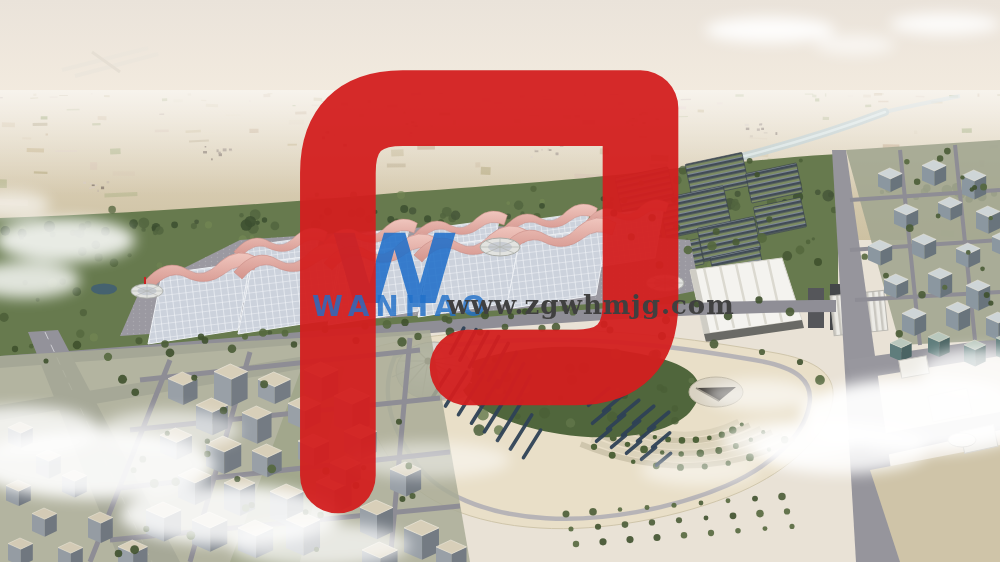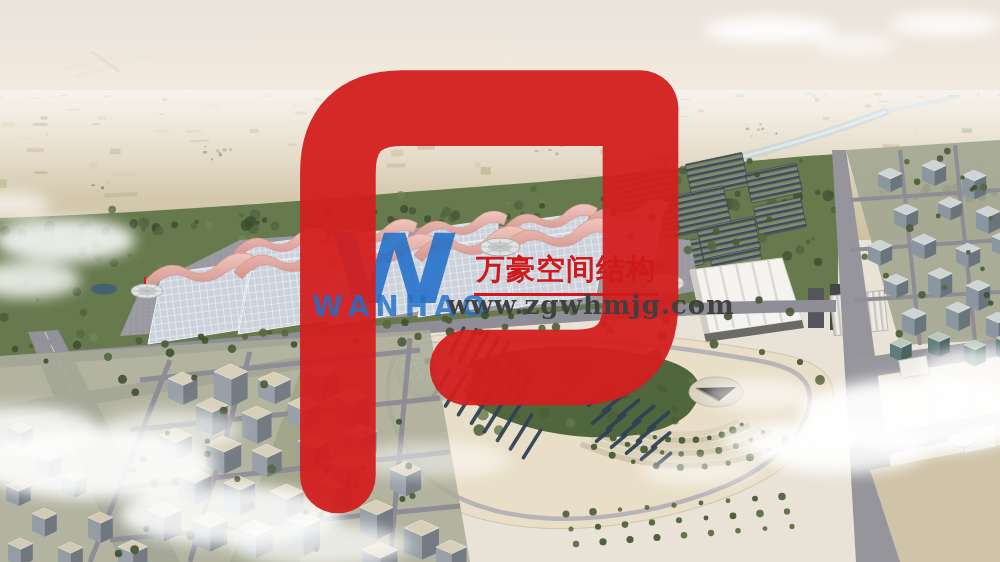--- a/index.html
+++ b/index.html
@@ -1159,16 +1159,15 @@
     <ellipse cx="700" cy="470" rx="60" ry="16" opacity=".5"></ellipse>
   </g>
 </svg>
 
 <div class="wm">
   <span class="logo-w">W</span>
   <svg class="logo-glyph" width="46" height="52" viewBox="0 0 46 52">
     <path d="M36,10 H14 Q8,10 8,16 V44 M36,10 V28 Q36,34 30,34 H20" stroke="#d31f1f" stroke-width="7" fill="none" stroke-linecap="round"></path>
   </svg>
   <div class="logo-word">WANHAO</div>
-  <div class="wm-cn">万豪空间结构</div>
   <div class="wm-url">www.zgwhmjg.com</div>
 </div>
 </div>
 
 </body></html>

